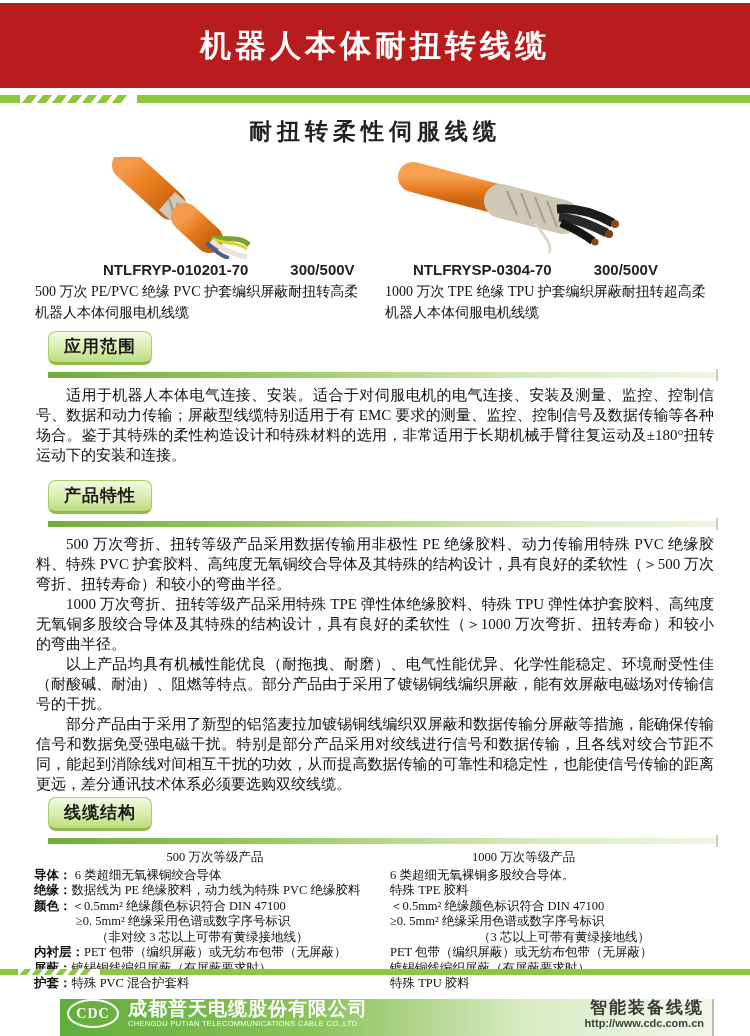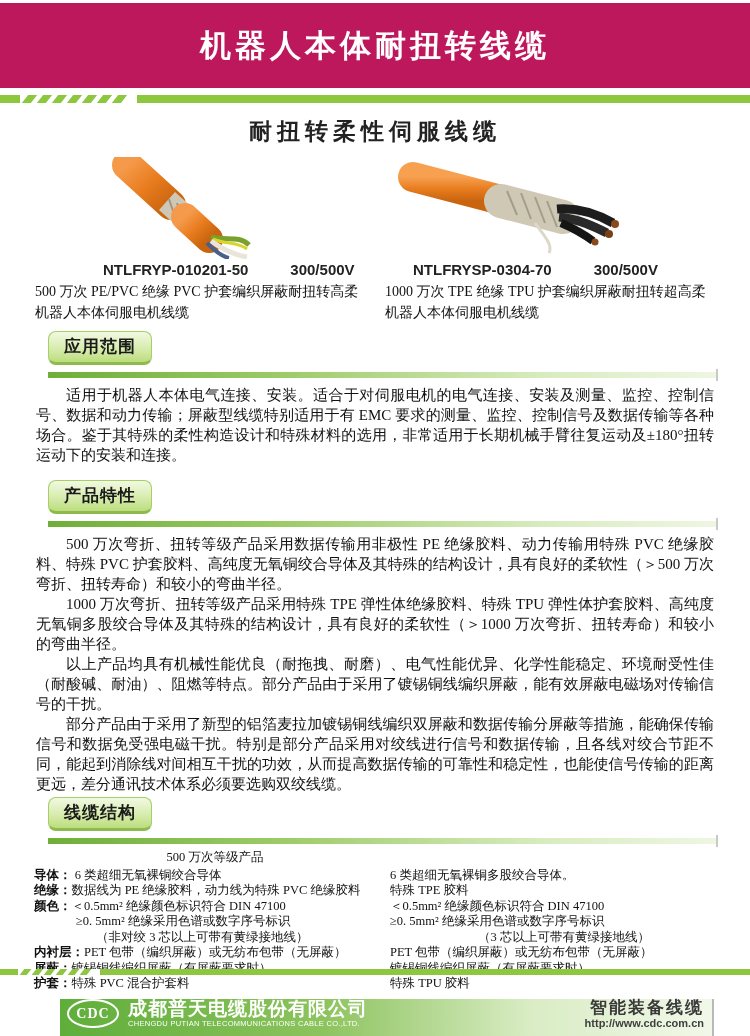--- a/index.html
+++ b/index.html
@@ -2,21 +2,21 @@
 <html><head>
 <meta charset="utf-8">
 <style>
   html,body{margin:0;padding:0;}
   body{
     width:750px;height:1036px;position:relative;background:#ffffff;
     font-family:"Liberation Serif",serif;color:#1a1a1a;overflow:hidden;
   }
   
   .banner{
-    margin-top:3px;height:85px;background:#be185d;
+    margin-top:3px;height:85px;background:#b91c1c;
     display:flex;align-items:center;justify-content:center;
   }
   .banner h1{
     margin:0;color:#ffffff;font-size:31px;font-weight:bold;letter-spacing:4px;
     font-family:"Liberation Sans",sans-serif;
   }
   
   .stripe{position:relative;height:8px;background:#8dc63f;margin-top:7px;}
   .stripe .window{
     position:absolute;top:0;left:20px;width:112px;height:100%;
@@ -148,21 +148,21 @@
       <line x1="142" y1="46" x2="148" y2="64" stroke="#9c9685" stroke-width="2"></line>
       <line x1="149" y1="52" x2="155" y2="66" stroke="#9c9685" stroke-width="2"></line>
       <line x1="150" y1="60" x2="174" y2="82" stroke="url(#oj1)" stroke-width="28" stroke-linecap="round"></line>
       <path d="M176 80 C 192 84, 204 78, 214 88" fill="none" stroke="#7aa12e" stroke-width="5"></path>
       <path d="M178 82 C 192 88, 202 84, 212 92" fill="none" stroke="#d9d42e" stroke-width="3"></path>
       <path d="M176 84 C 190 94, 200 98, 212 100" fill="none" stroke="#e9e5da" stroke-width="5"></path>
       <path d="M172 86 C 180 94, 188 100, 194 101" fill="none" stroke="#4a5f8a" stroke-width="4"></path>
     </svg>
     <figcaption>
       <div class="model-line">
-        <span>NTLFRYP-010201-50</span>
+        <span>NTLFRYP-010201-70</span>
         <span>300/500V</span>
       </div>
       <p class="prod-desc">500 万次 PE/PVC 绝缘 PVC 护套编织屏蔽耐扭转高柔机器人本体伺服电机线缆</p>
     </figcaption>
   </figure>
 
   <figure class="product right">
     <svg class="photo" viewBox="0 0 330 102" width="330" height="102">
       <defs>
         <linearGradient id="oj2" x1="0" y1="0" x2="0" y2="1">
@@ -212,20 +212,21 @@
   <p>部分产品由于采用了新型的铝箔麦拉加镀锡铜线编织双屏蔽和数据传输分屏蔽等措施，能确保传输信号和数据免受强电磁干扰。特别是部分产品采用对绞线进行信号和数据传输，且各线对绞合节距不同，能起到消除线对间相互干扰的功效，从而提高数据传输的可靠性和稳定性，也能使信号传输的距离更远，差分通讯技术体系必须要选购双绞线缆。</p>
 </div>
 
 
 <div class="sec-btn struct-btn">线缆结构</div>
 <div class="sec-hr"></div>
 
 <div class="struct">
   <div class="hdr">
     <div class="h1">500 万次等级产品</div>
+    <div class="h2">1000 万次等级产品</div>
   </div>
 
   <div class="srow">
     <div class="c1"><b>导体：</b> <span>6 类超细无氧裸铜绞合导体</span></div>
     <div class="c2"><span>6 类超细无氧裸铜多股绞合导体。</span></div>
   </div>
 
   <div class="srow">
     <div class="c1"><b>绝缘：</b><span>数据线为 PE 绝缘胶料，动力线为特殊 PVC 绝缘胶料</span></div>
     <div class="c2"><span>特殊 TPE 胶料</span></div>

